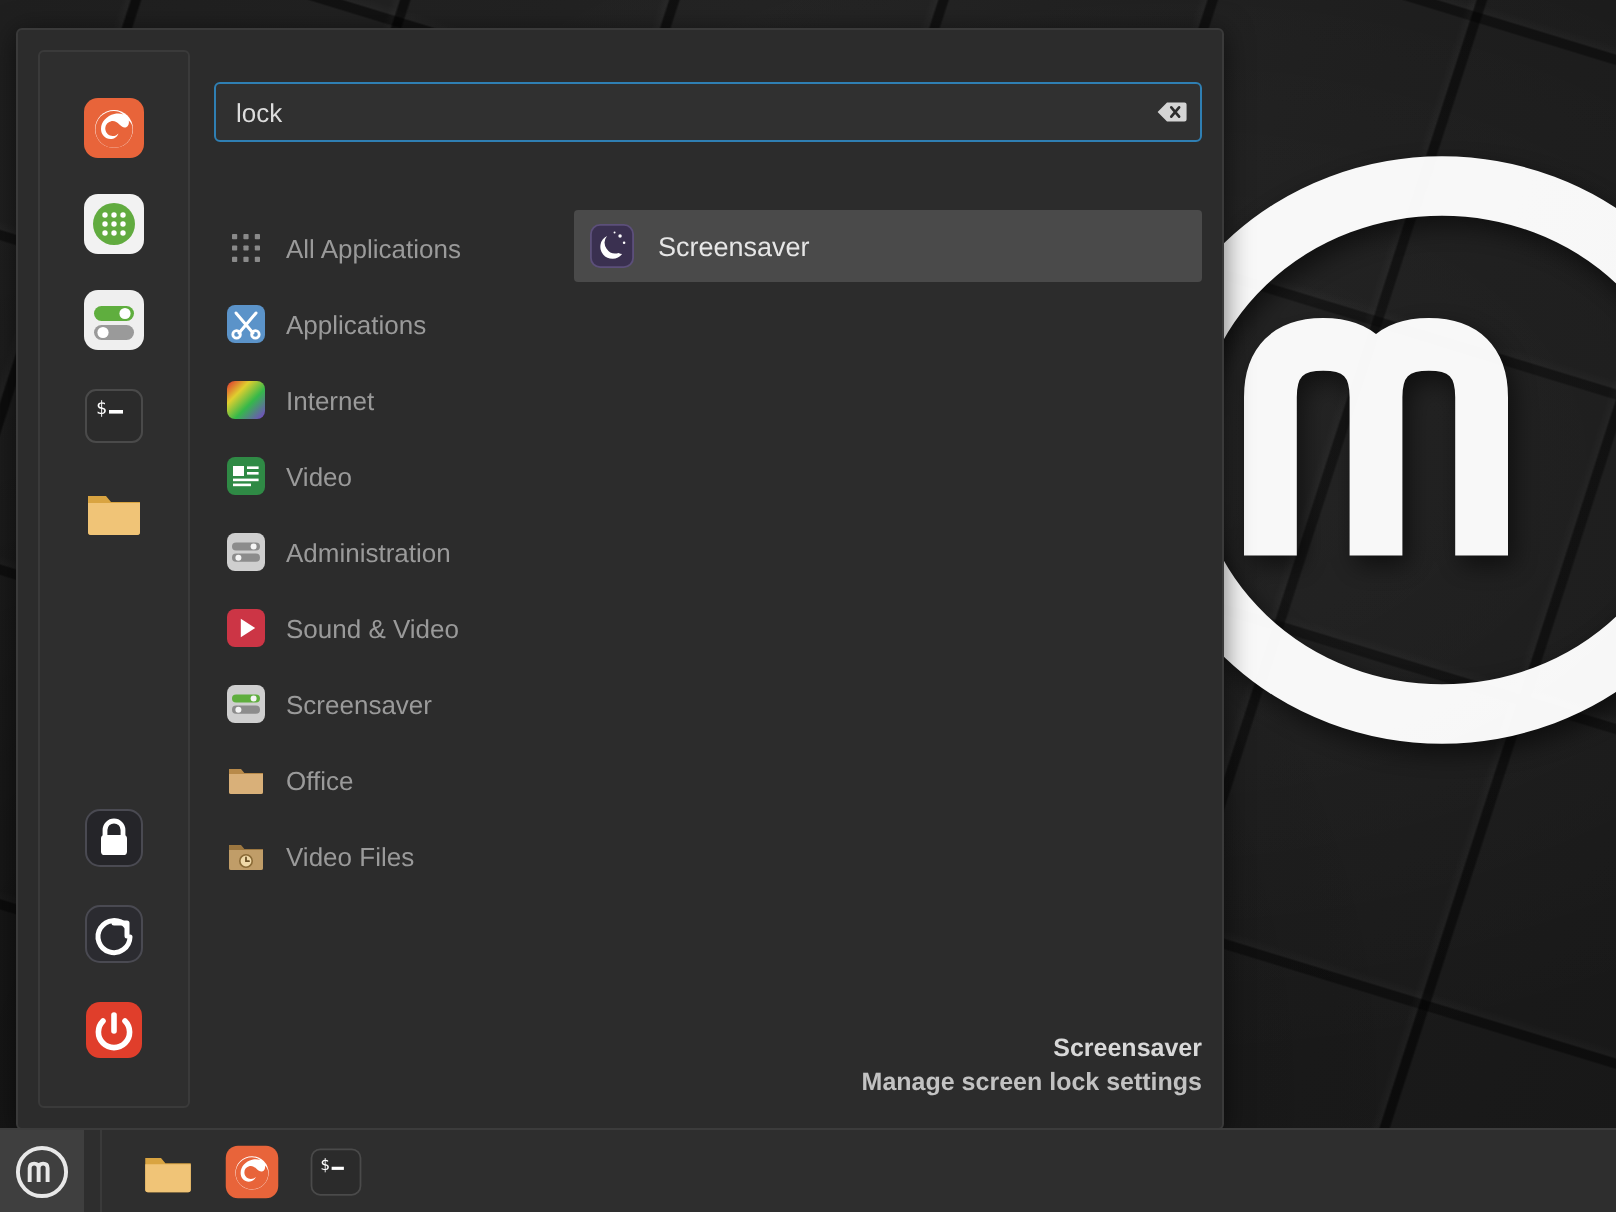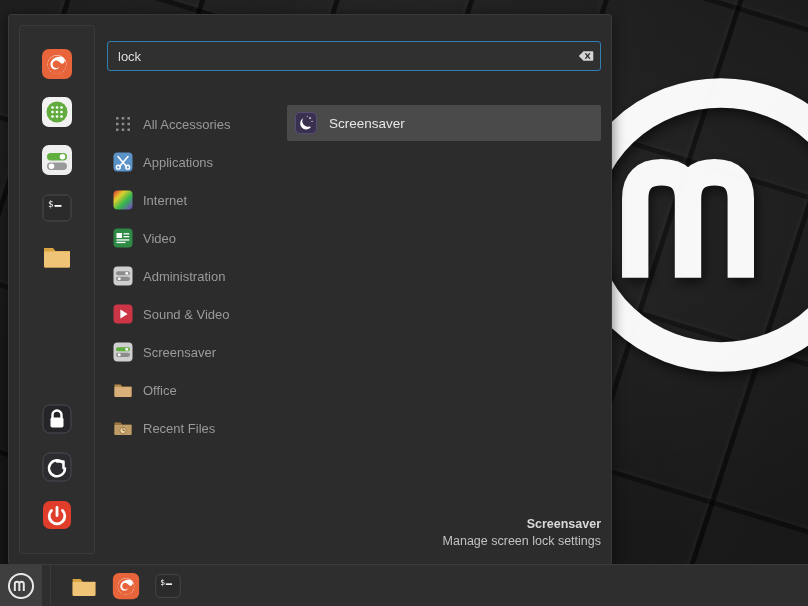--- a/index.html
+++ b/index.html
@@ -206,20 +206,21 @@
   #footer-title {
     font-size: 12.5px;
     font-weight: bold;
     color: #d8d8d8;
     line-height: 17px;
   }
   #footer-sub {
     font-size: 12.5px;
     color: #c2c2c2;
     line-height: 17px;
+    font-weight: bold;
   }
 
   
   #taskbar {
     position: absolute;
     left: 0;
     bottom: 0;
     width: 808px;
     height: 42px;
     background: #2e2e2e;
@@ -382,21 +383,21 @@
                 <rect x="8.7" y="3" width="2.6" height="2.6" rx="0.4"></rect>
                 <rect x="14.4" y="3" width="2.6" height="2.6" rx="0.4"></rect>
               <rect x="3" y="8.7" width="2.6" height="2.6" rx="0.4"></rect>
                 <rect x="8.7" y="8.7" width="2.6" height="2.6" rx="0.4"></rect>
                 <rect x="14.4" y="8.7" width="2.6" height="2.6" rx="0.4"></rect>
               <rect x="3" y="14.4" width="2.6" height="2.6" rx="0.4"></rect>
                 <rect x="8.7" y="14.4" width="2.6" height="2.6" rx="0.4"></rect>
                 <rect x="14.4" y="14.4" width="2.6" height="2.6" rx="0.4"></rect>
             </g>
           </svg>
-          <span class="cat-label">All Accessories</span>
+          <span class="cat-label">All Applications</span>
         </div>
 
         <div class="cat-row">
           <svg class="cat-icon" viewBox="0 0 20 20">
             <rect x="0.5" y="0.5" width="19" height="19" rx="4" fill="#5b93c9"></rect>
             <g stroke="#ffffff" stroke-width="1.5" fill="none" stroke-linecap="round">
               <path d="M5 4.5 L13.5 14.5"></path>
                 <path d="M15 4.5 L6.5 14.5"></path>
             </g>
             <circle cx="5.3" cy="15.2" r="1.9" fill="none" stroke="#ffffff" stroke-width="1.4"></circle>
@@ -473,21 +474,21 @@
           <span class="cat-label">Office</span>
         </div>
 
         <div class="cat-row">
           <svg class="cat-icon" viewBox="0 0 20 20">
             <path d="M1.5 4.5 h6 l1.7 2 h9.3 v9.5 a1 1 0 0 1 -1 1 h-15 a1 1 0 0 1 -1 -1 z" fill="#9c7740"></path>
             <path d="M1.5 7 h17 v9 a1 1 0 0 1 -1 1 h-15 a1 1 0 0 1 -1 -1 z" fill="#c09d68"></path>
             <circle cx="10" cy="12.5" r="3.1" fill="#f0d9a8" stroke="#8a6a36" stroke-width="0.8"></circle>
             <path d="M10 10.7 v1.9 h1.5" stroke="#6b5026" stroke-width="0.9" fill="none" stroke-linecap="round"></path>
           </svg>
-          <span class="cat-label">Recent Files</span>
+          <span class="cat-label">Video Files</span>
         </div>
       </div>
 
       <div id="results">
         <div class="result-row">
           <svg class="result-icon" viewBox="0 0 24 24">
             <rect x="0.5" y="0.5" width="23" height="23" rx="5" fill="#3a3050" stroke="#5c4f7a" stroke-width="1"></rect>
             <path d="M15.6 15.8 a5.9 5.9 0 0 1 -6.3 -9.3 6.6 6.6 0 1 0 8.2 9.9 5.9 5.9 0 0 1 -1.9 -0.6 z" fill="#ffffff"></path>
             <circle cx="16.4" cy="6.6" r="0.95" fill="#ffffff"></circle>
             <circle cx="18.6" cy="10.2" r="0.7" fill="#ffffff"></circle>

